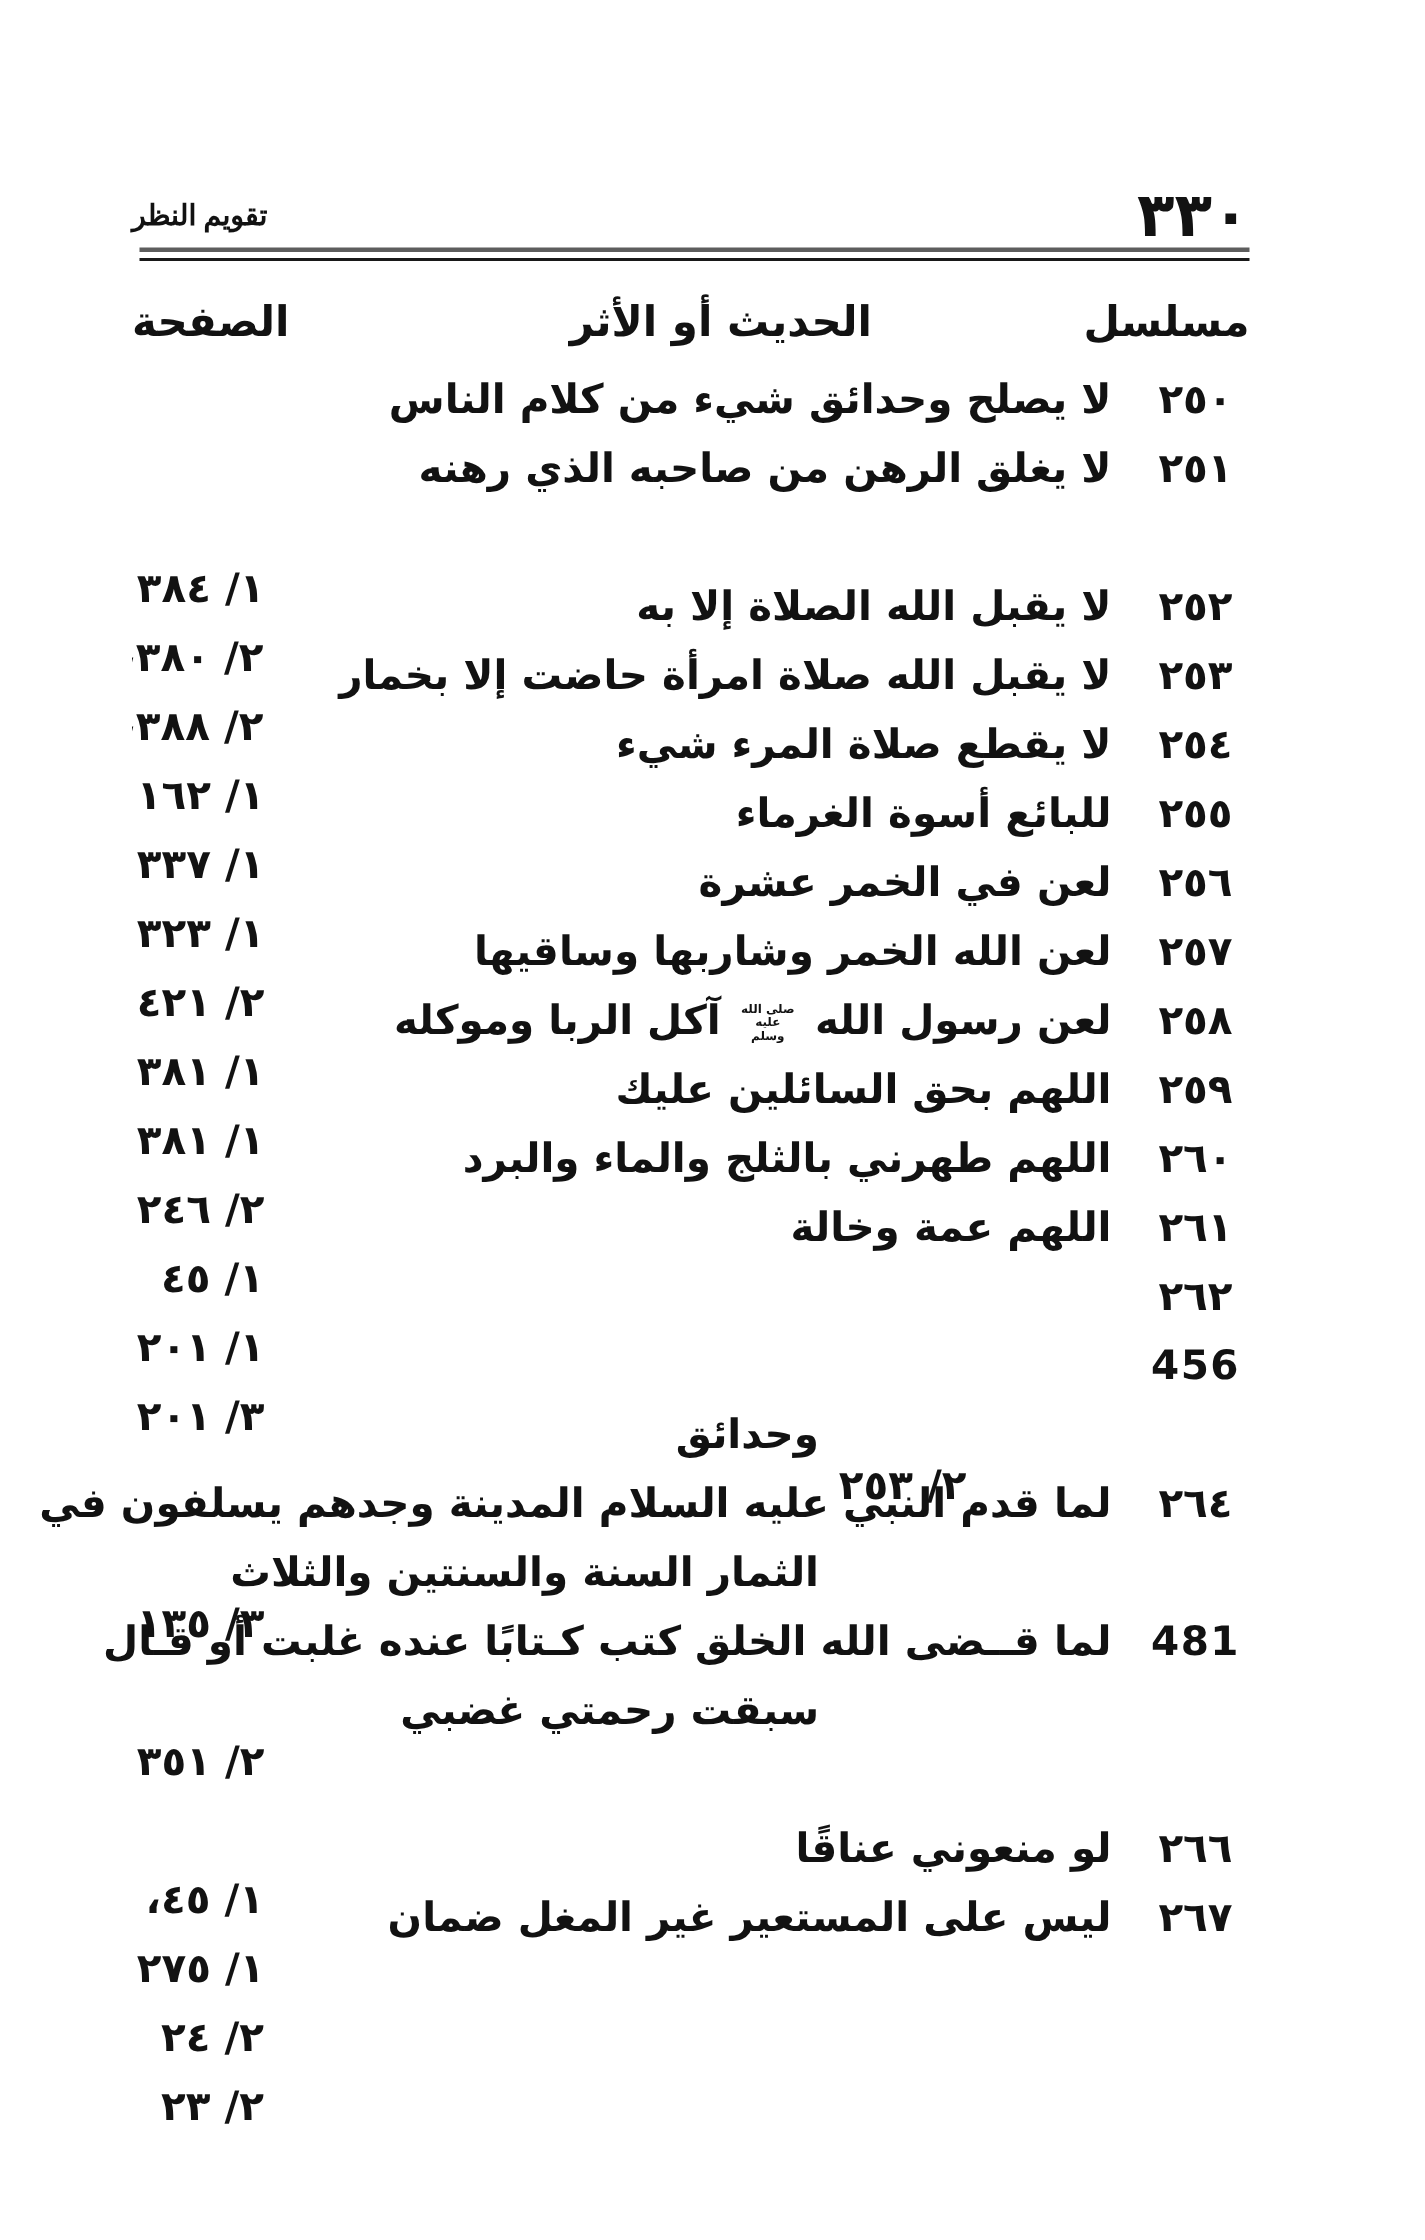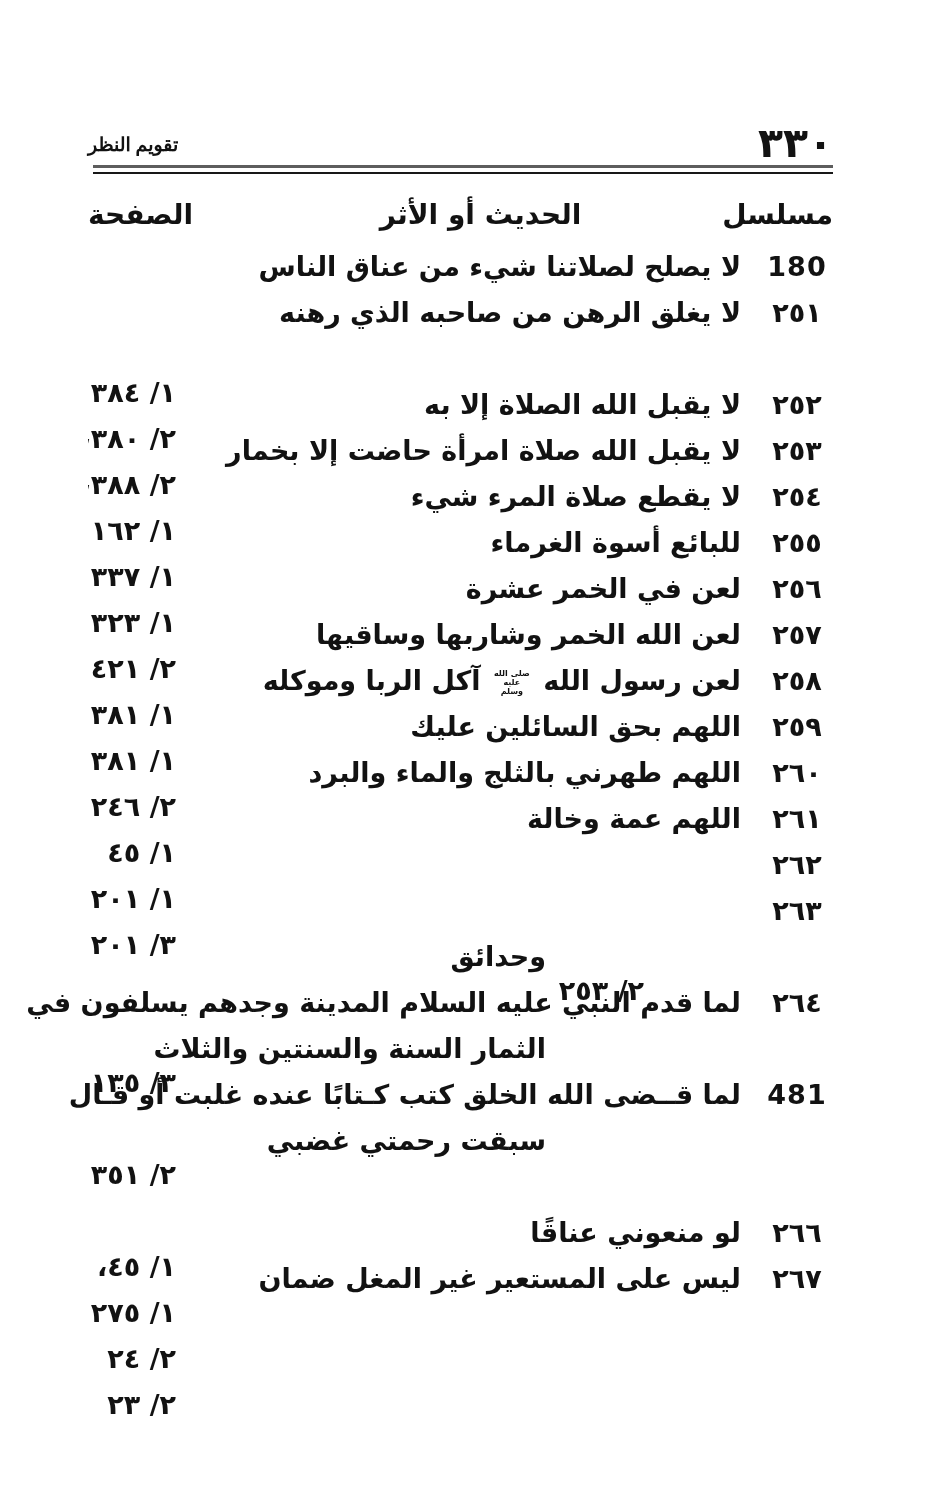--- a/index.html
+++ b/index.html
@@ -91,22 +91,22 @@
   <div class="rule"></div>
 
   <div class="col-heads">
     <div class="ch-serial">مسلسل</div>
     <div class="ch-text">الحديث أو الأثر</div>
     <div class="ch-page">الصفحة</div>
   </div>
 
   <div class="rows" id="rows">
       <div class="row">
-        <div class="cell serial">180</div>
-        <div class="cell text">لا يصلح لصلاتنا شيء من عناق الناس</div>
+        <div class="cell serial">٢٥٠</div>
+        <div class="cell text">لا يصلح وحدائق شيء من كلام الناس</div>
         <div class="cell page">١/ ٣٨٤</div>
       </div>
       <div class="row">
         <div class="cell serial">٢٥١</div>
         <div class="cell text">لا يغلق الرهن من صاحبه الذي رهنه</div>
         <div class="cell page">٢/ ٣٨٠،</div>
       </div>
       <div class="row">
         <div class="cell serial"></div>
         <div class="cell text"></div>
@@ -160,21 +160,21 @@
       <div class="row">
         <div class="cell serial">٢٦١</div>
         <div class="cell text">اللهم عمة وخالة</div>
         <div class="cell page">٣/ ٢٠١</div>
       </div>
       <div class="row">
         <div class="cell serial">٢٦٢</div>
         <div class="cell page">٢/ ٢٥٣</div>
       </div>
       <div class="row">
-        <div class="cell serial">٢٦٣</div>
+        <div class="cell serial">456</div>
         <div class="cell page"></div>
       </div>
       <div class="row">
         <div class="cell serial"></div>
         <div class="cell text indent">وحدائق</div>
         <div class="cell page">٣/ ١٣٥</div>
       </div>
       <div class="row">
         <div class="cell serial">٢٦٤</div>
         <div class="cell text">لما قدم النبي عليه السلام المدينة وجدهم يسلفون في</div>

